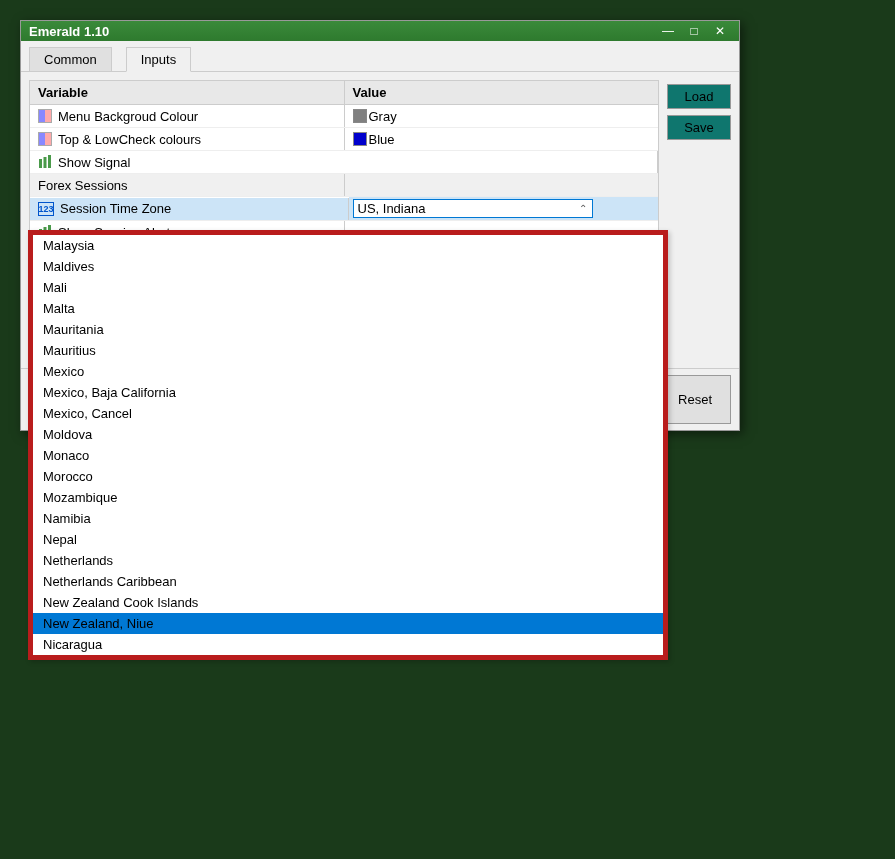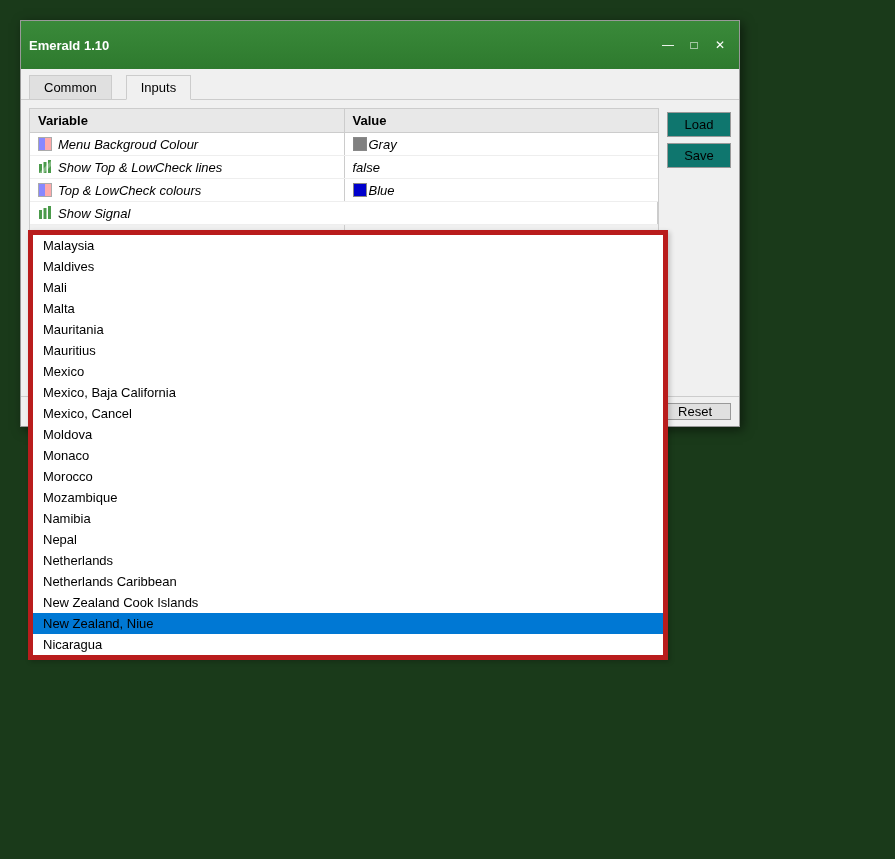--- a/index.html
+++ b/index.html
@@ -37,21 +37,21 @@
     }
 
     
     .title-bar {
       background: linear-gradient(to bottom, #3a8a3a, #2e7a2e);
       color: white;
       display: flex;
       align-items: center;
       justify-content: space-between;
       padding: 6px 8px;
-      height: 48px;
+      height: 20px;
     }
     .title-bar-title {
       font-size: 13px;
       font-weight: 600;
     }
     .title-bar-controls {
       display: flex;
       gap: 4px;
     }
     .title-btn {
@@ -111,21 +111,20 @@
       border-bottom: 1px solid #ccc;
       font-weight: 700;
     }
     .th-var { flex: 1; padding: 4px 8px; border-right: 1px solid #ccc; }
     .th-val { flex: 1; padding: 4px 8px; }
 
     .table-row {
       display: flex;
       border-bottom: 1px solid #eee;
       align-items: center;
-      font-style: italic;
     }
     .table-row.section-header {
       background: #f0f0f0;
     }
     .td-var {
       flex: 1;
       padding: 3px 8px;
       border-right: 1px solid #ccc;
       display: flex;
       align-items: center;
@@ -206,21 +205,21 @@
 
     
     .dialog-footer {
       display: flex;
       justify-content: flex-end;
       padding: 6px 8px;
       gap: 6px;
       border-top: 1px solid #ccc;
     }
     .footer-btn {
-      padding: 0 18px;
+      padding: 16px 18px;
       background: #e0e0e0;
       border: 1px solid #999;
       cursor: pointer;
       font-size: 13px;
     }
 
     
     .dropdown-list {
       position: absolute;
       top: 230px;
@@ -341,36 +340,20 @@
         <div class="td-var">
           <span style="display:inline-block;width:14px;height:14px;background:linear-gradient(to right,#8888ff 50%,#ffaaaa 50%);border:1px solid #aaa;flex-shrink:0;"></span>
           <span>Menu Backgroud Colour</span>
         </div>
         <div class="td-val">
           <span class="color-swatch" style="background:#808080;"></span>
           <span>Gray</span>
         </div>
       </div>
 
-      <div class="table-row">
-        <div class="td-var">
-          <span style="display:inline-block;width:14px;height:14px;flex-shrink:0;">
-            <svg width="14" height="14" viewBox="0 0 14 14">
-                <rect x="1" y="4" width="3" height="9" fill="#4a9a4a"></rect>
-                <rect x="5.5" y="2" width="3" height="11" fill="#4a9a4a"></rect>
-                <rect x="10" y="0" width="3" height="13" fill="#4a9a4a"></rect>
-                <polygon points="0,14 14,0 14,5 5,14" fill="white" opacity="0.3"></polygon>
-              </svg>
-          </span>
-          <span>Show Top &amp; LowCheck lines</span>
-        </div>
-        <div class="td-val">
-          <span>false</span>
-        </div>
-      </div>
 
       <div class="table-row">
         <div class="td-var">
           <span style="display:inline-block;width:14px;height:14px;background:linear-gradient(to right,#8888ff 50%,#ffaaaa 50%);border:1px solid #aaa;flex-shrink:0;"></span>
           <span>Top &amp; LowCheck colours</span>
         </div>
         <div class="td-val">
           <span class="color-swatch" style="background:#0000cc;"></span>
           <span>Blue</span>
         </div>

